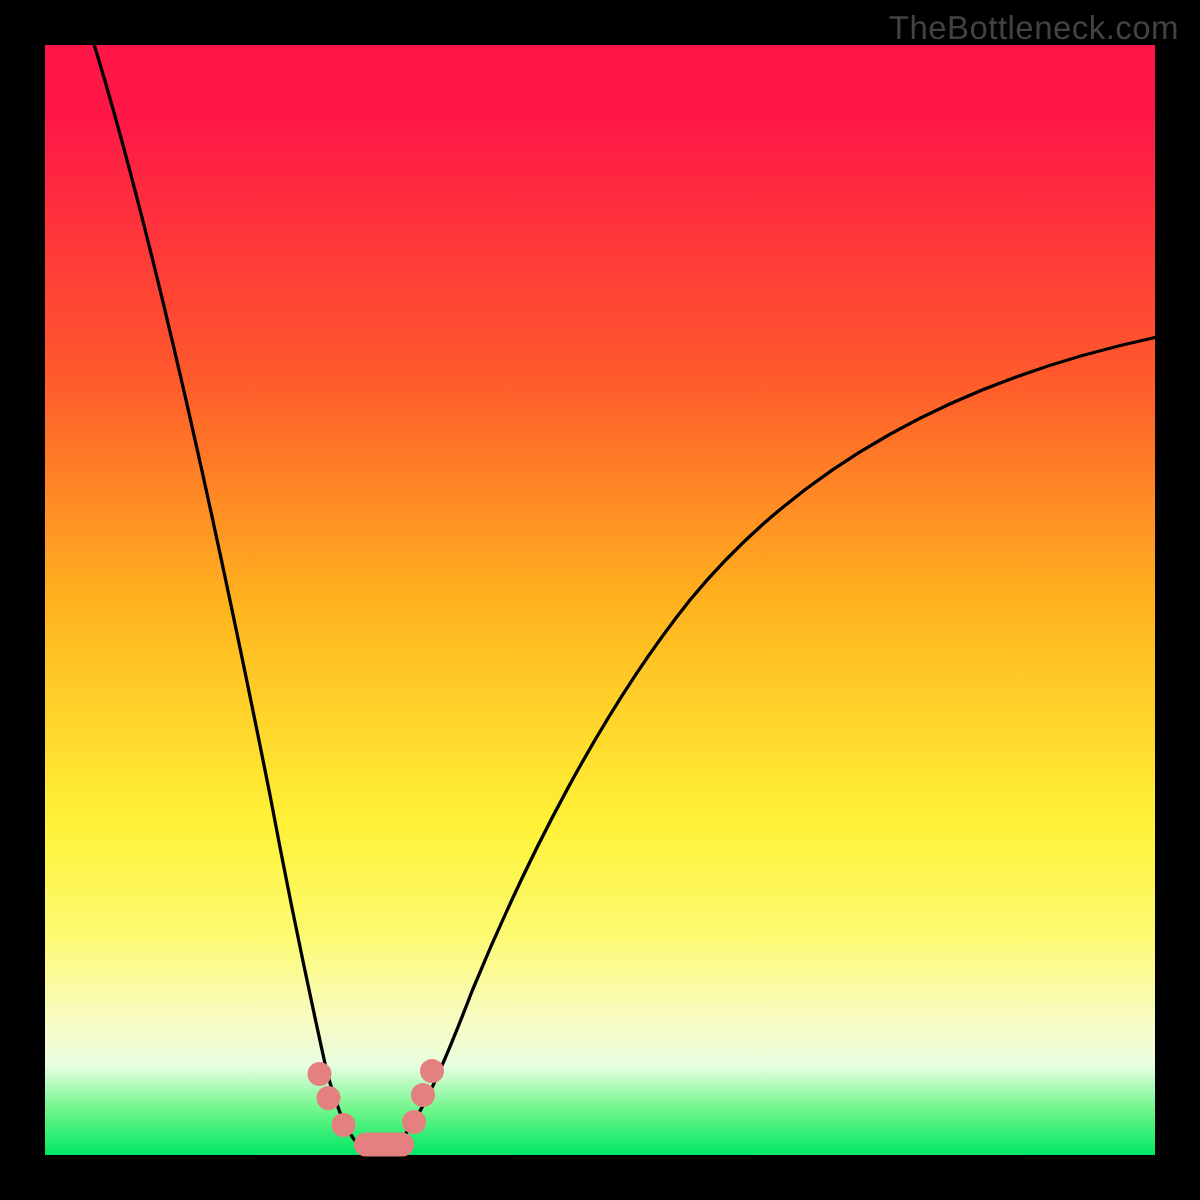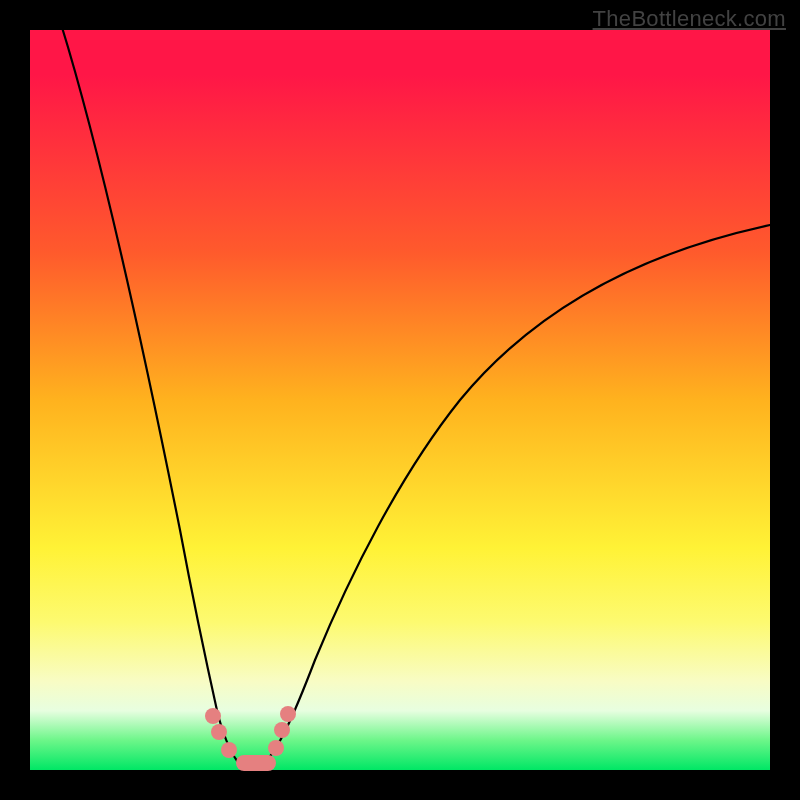--- a/index.html
+++ b/index.html
@@ -41,21 +41,20 @@
   }
   .watermark {
     position: absolute;
     top: 6px;
     right: 14px;
     color: #424242;
     font-size: 22px;
     font-weight: 400;
     letter-spacing: 0.3px;
     pointer-events: none;
-    text-decoration: underline;
   }
   svg.curves {
     position: absolute;
     left: 0;
     top: 0;
     width: 740px;
     height: 740px;
     overflow: visible;
   }
   .curve-line {

